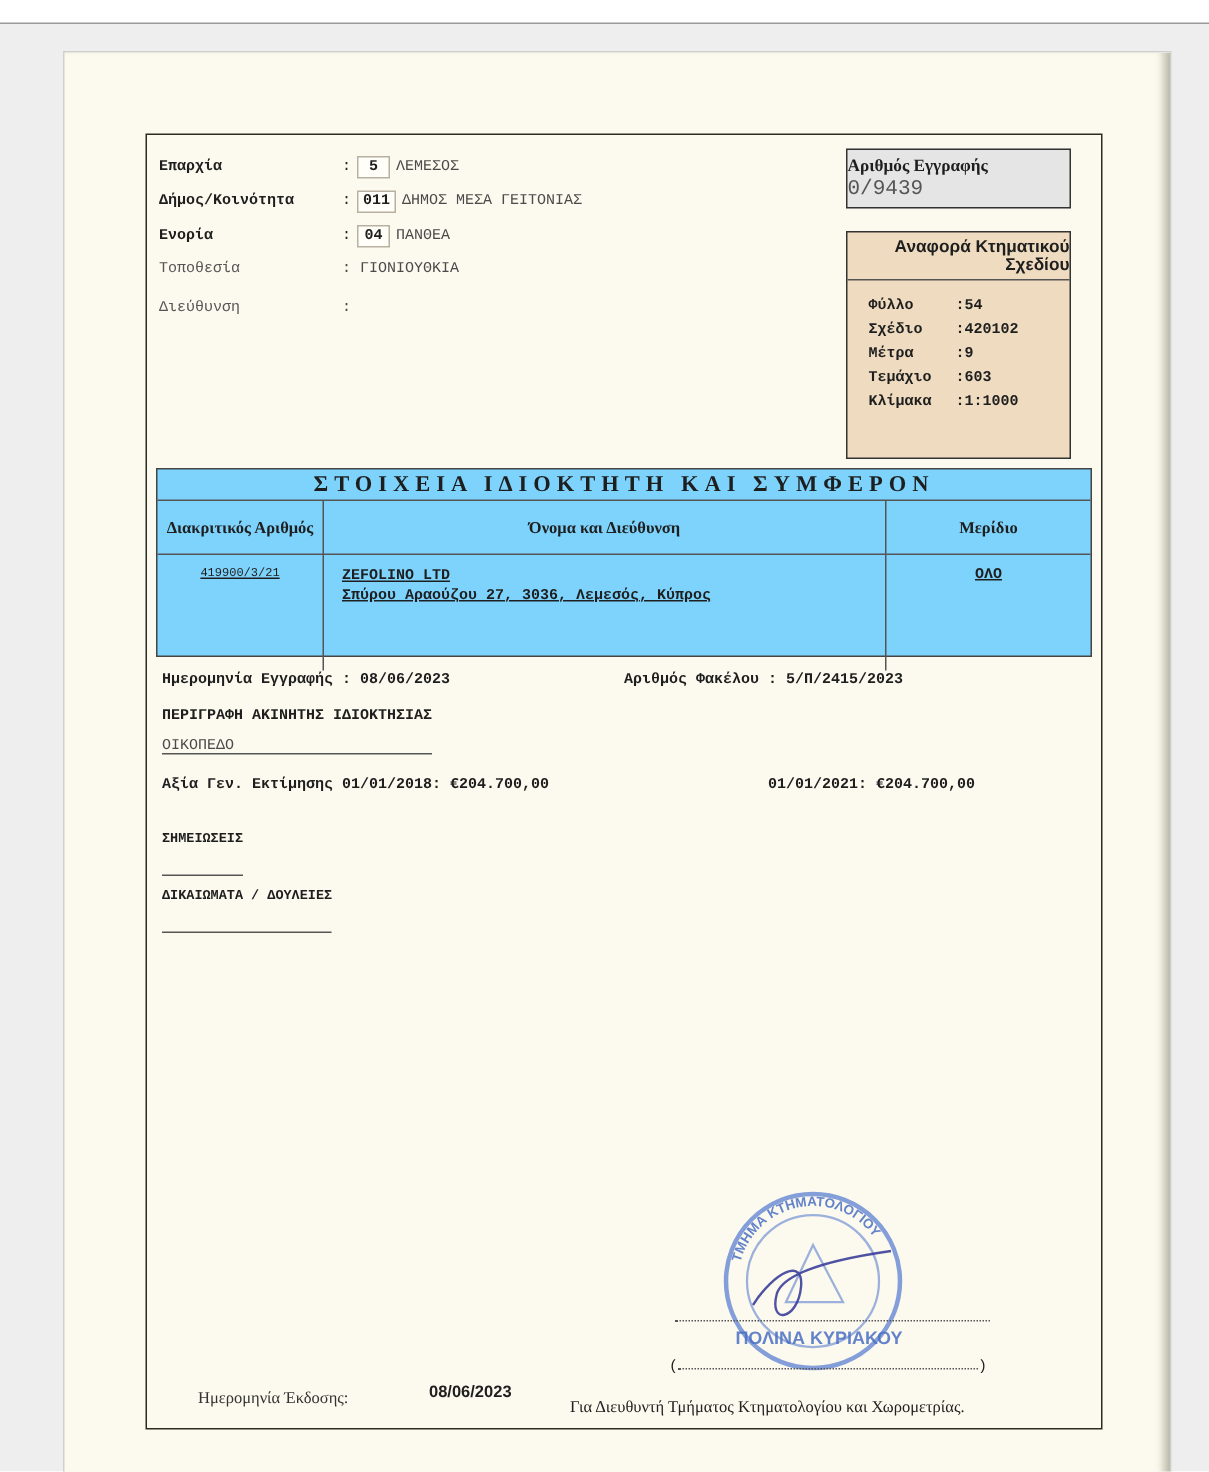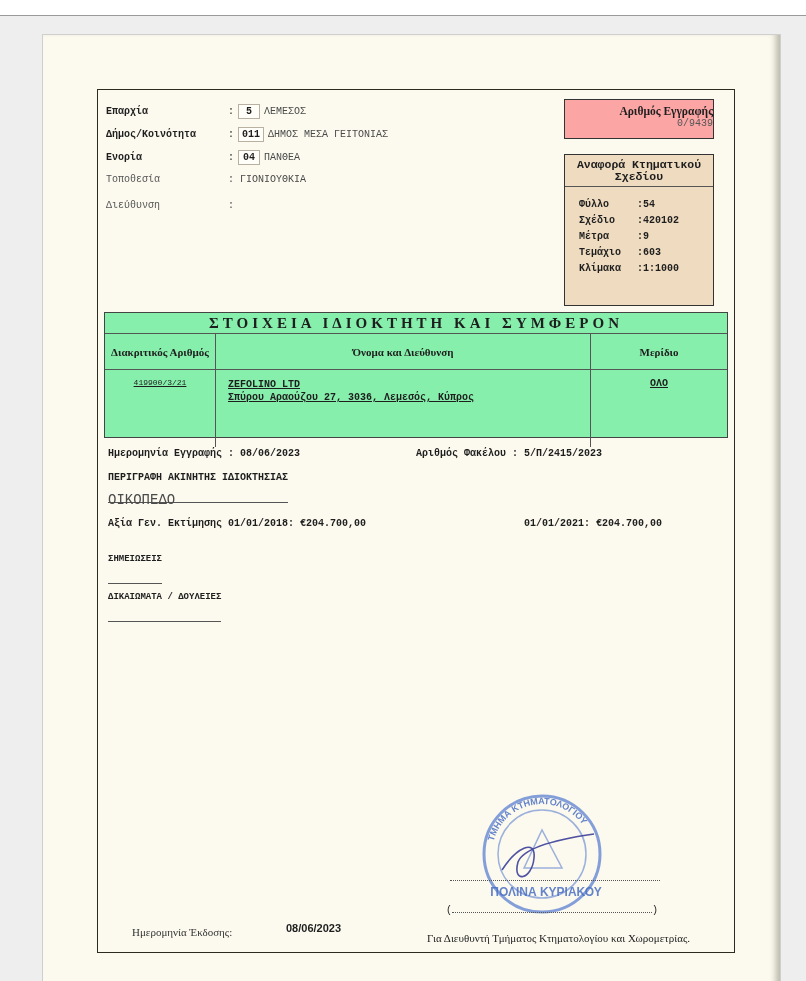--- a/index.html
+++ b/index.html
@@ -26,55 +26,55 @@
   .lbl.bold { font-weight: bold; }
   .lbl.light { color: #555; }
   .code-box {
     display: inline-block; border: 1px solid #b8b0a0; background: #fffef8;
     padding: 1px 3px; font-weight: bold; min-width: 14px; text-align: center; margin: 0 4px;
   }
   .val { color: #4a4a4a; }
   .bold { font-weight: bold; }
   .box-reg {
     position: absolute; left: 466px; top: 9px; width: 148px; height: 38px;
-    background: #fca5a5; border: 1.5px solid #333; text-align: right;
+    background: #e5e5e5; border: 1.5px solid #333; text-align: left;
   }
   .box-reg .t { font-family: "Liberation Serif", serif; font-weight: bold; font-size: 11.5px; margin-top: 5px; }
-  .box-reg .v { font-size: 10px; color: #555; margin-top: 1px; }
+  .box-reg .v { font-size: 14px; color: #555; margin-top: 1px; }
   .box-map {
     position: absolute; left: 466px; top: 64px; width: 148px; height: 150px;
     background: #efdcc0; border: 1.5px solid #333;
   }
-  .box-map .t { font-family: Liberation Mono, monospace; font-weight: bold; font-size: 11.5px; text-align: center; padding: 4px 0 3px; border-bottom: 1px solid #555; line-height: 12px; }
+  .box-map .t { font-family: Liberation Sans, sans-serif; font-weight: bold; font-size: 11.5px; text-align: right; padding: 4px 0 3px; border-bottom: 1px solid #555; line-height: 12px; }
   .box-map .items { padding: 12px 0 0 14px; }
   .box-map .it { font-size: 10px; font-weight: bold; height: 16px; }
   .box-map .it .k { display: inline-block; width: 58px; }
   .owners {
     position: absolute; left: 0px; top: 222px; width: 622px; height: 124px;
-    background: #86efac; border: 1.5px solid #444;
+    background: #7dd3fc; border: 1.5px solid #444;
     margin-left: 6px;
   }
   .owners .title { height: 20px; line-height: 20px; text-align: center; font-family: "Liberation Serif", serif; font-weight: bold; font-size: 15px; letter-spacing: 4px; border-bottom: 1px solid #555; }
   .owners table { width: 100%; border-collapse: collapse; }
   .owners th { font-family: "Liberation Serif", serif; font-weight: bold; font-size: 11px; height: 33px; border-right: 1px solid #555; border-bottom: 1px solid #555; line-height: 12px; }
   .owners th:last-child, .owners td:last-child { border-right: none; }
   .owners td { vertical-align: top; height: 68px; border-right: 1px solid #555; font-size: 10px; padding-top: 8px; text-decoration: underline; }
   .c1 { width: 108px; text-align: center; font-size: 8px !important; }
   .c3 { width: 134px; text-align: center; font-weight: bold; }
   .c2 { padding-left: 12px; font-weight: bold; line-height: 13px; }
   .wm { position: absolute; left: 440px; top: 56px; font-family: "Liberation Serif", serif; font-size: 20px; color: rgba(120,100,80,0.12); font-weight: bold; line-height: 24px; text-align: center; pointer-events: none; }
   .line { position: absolute; font-size: 10px; white-space: nowrap; }
   .ul { border-bottom: 1px solid #555; padding-bottom: 19px; font-weight: bold; }
   .stamp { position: absolute; left: 378px; top: 698px; width: 132px; height: 132px; }
   .sig-dots { position: absolute; left: 352px; top: 790px; width: 210px; border-top: 1px dotted #555; }
   .sig-paren { position: absolute; left: 348px; top: 814px; width: 218px; font-size: 10px; }
   .sig-paren .dots { display: inline-block; width: 200px; border-bottom: 1px dotted #555; height: 8px; }
   .issue-lbl { position: absolute; left: 34px; top: 836px; font-family: "Liberation Serif", serif; font-size: 11px; color: #333; }
   .issue-date { position: absolute; left: 188px; top: 832px; font-family: "Liberation Sans", sans-serif; font-weight: bold; font-size: 11px; }
-  .issue-sig { position: absolute; left: 282px; top: 842px; font-family: "Liberation Serif", serif; font-size: 11px; color: #222; margin-left: 47px; }
+  .issue-sig { position: absolute; left: 282px; top: 842px; font-family: "Liberation Serif", serif; font-size: 11px; color: #222; }
 </style>
 </head>
 <body>
 
 <div class="topbar"></div>
 <div class="viewer">
   <div class="page">
     <div class="frame">
 
       <div class="row" style="top:14px;">
@@ -127,24 +127,24 @@
             <td class="c3">ΟΛΟ</td>
           </tr>
         </tbody>
           </table>
       </div>
 
       <div class="line bold" style="left:10px; top:358px;">Ημερομηνία Εγγραφής : 08/06/2023</div>
       <div class="line bold" style="left:318px; top:358px;">Αριθμός Φακέλου : 5/Π/2415/2023</div>
 
       <div class="line" style="left:10px; top:382px;"><span class="ul">ΠΕΡΙΓΡΑΦΗ ΑΚΙΝΗΤΗΣ ΙΔΙΟΚΤΗΣΙΑΣ</span></div>
-      <div class="line val" style="left:10px; top:402px; font-size:14px;">ΟΙΚΟΠΕΔΟ</div>
+      <div class="line val" style="left:10px; top:402px; font-size:10px;">ΟΙΚΟΠΕΔΟ</div>
 
       <div class="line bold" style="left:10px; top:428px;">Αξία Γεν. Εκτίμησης 01/01/2018: €204.700,00</div>
-      <div class="line bold" style="left:426px; top:428px;">01/01/2021: €204.700,00</div>
+      <div class="line bold" style="left:414px; top:428px;">01/01/2021: €204.700,00</div>
 
       <div class="line" style="left:10px; top:464px; font-size:9px;"><span class="ul">ΣΗΜΕΙΩΣΕΙΣ</span></div>
       <div class="line" style="left:10px; top:502px; font-size:9px;"><span class="ul">ΔΙΚΑΙΩΜΑΤΑ / ΔΟΥΛΕΙΕΣ</span></div>
 
       <svg class="stamp" viewBox="0 0 132 132">
         <circle cx="66" cy="66" r="58" fill="none" stroke="#5b7fd0" stroke-width="3" opacity="0.75"></circle>
         <circle cx="66" cy="66" r="44" fill="none" stroke="#5b7fd0" stroke-width="1.5" opacity="0.6"></circle>
         <defs>
             <path id="ringpath" d="M 16 66 A 50 50 0 0 1 116 66"></path>
           </defs>

